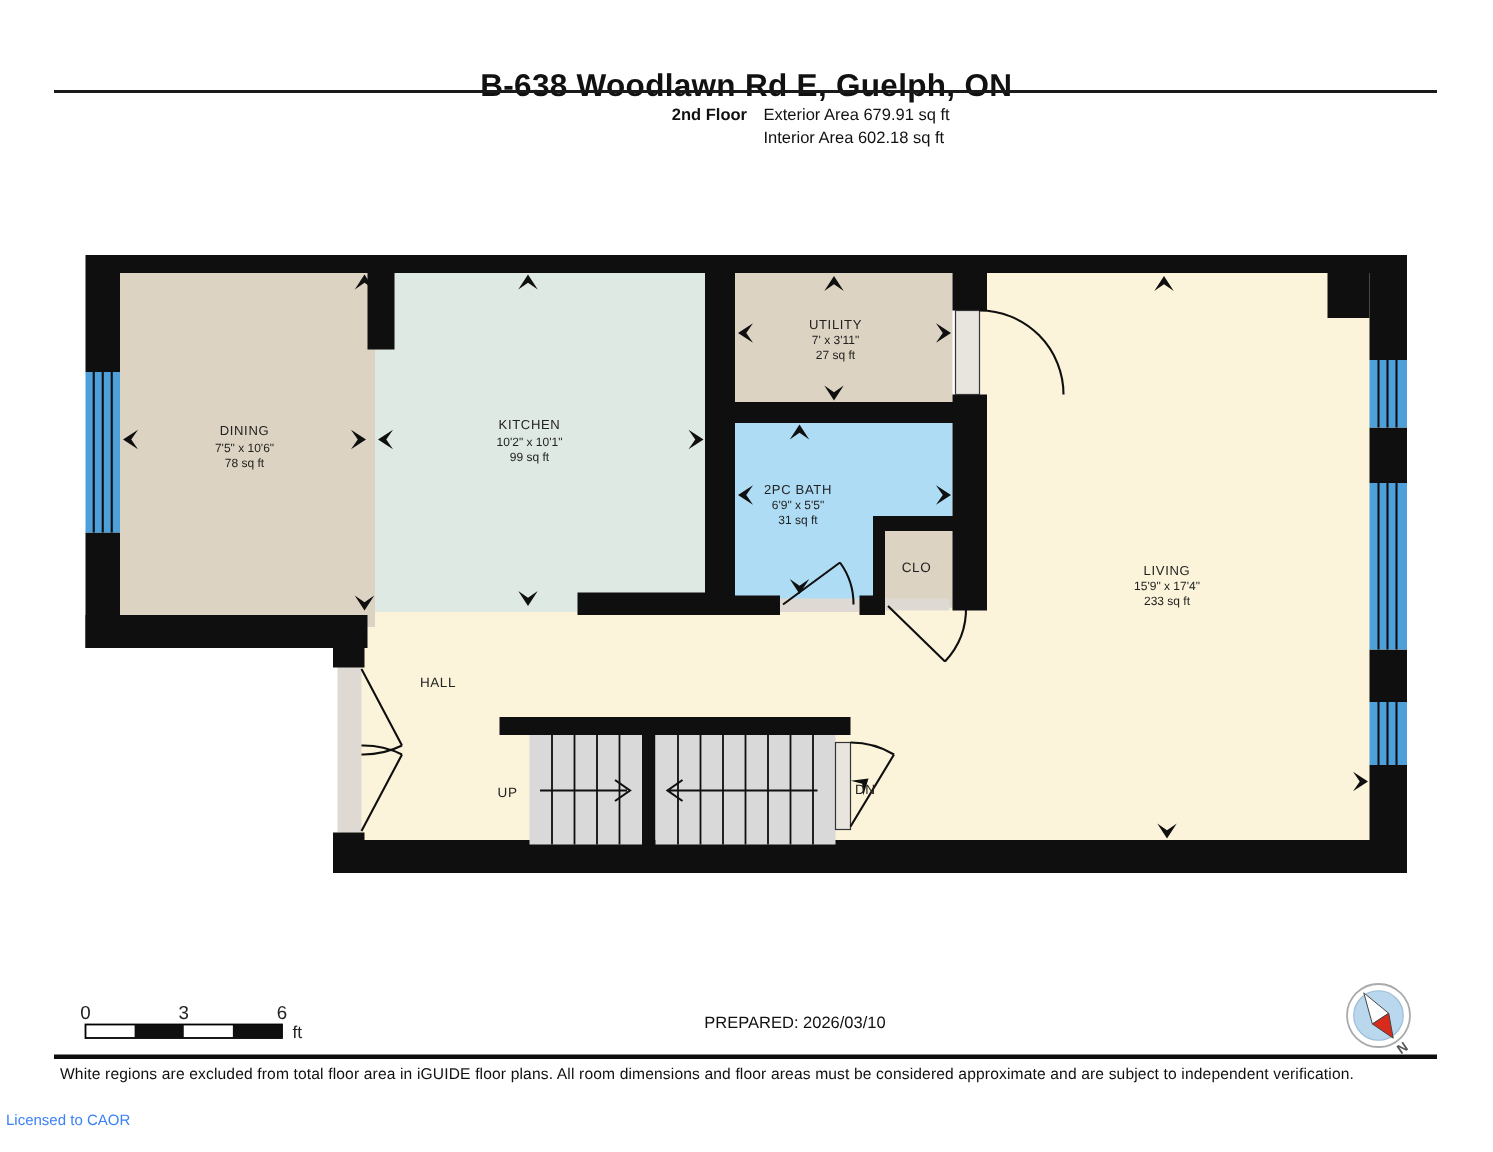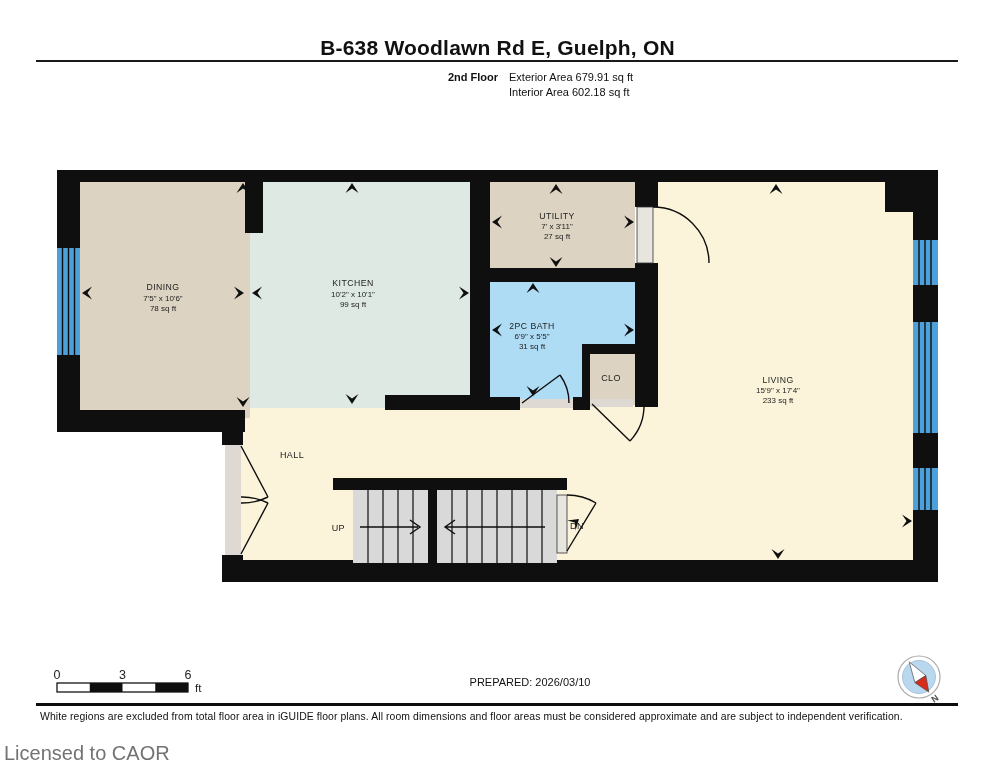--- a/index.html
+++ b/index.html
@@ -1,27 +1,27 @@
 <!DOCTYPE html>
 <html><head>
 <meta charset="utf-8">
 <style>
   html,body{margin:0;padding:0;background:#ffffff;}
   body{width:995px;height:768px;position:relative;font-family:"Liberation Sans",sans-serif;color:#111;overflow:hidden;}
   .abs{position:absolute;}
-  #title{top:36px;left:0;width:995px;text-align:center;font-size:21px;font-weight:700;letter-spacing:.2px;}
+  #title{top:46px;left:0;width:995px;text-align:center;font-size:21px;font-weight:700;letter-spacing:.2px;}
   #title-rule{top:60px;left:36px;width:922px;height:2px;background:#1a1a1a;}
   #subtitle{top:70px;left:0;width:995px;display:flex;justify-content:center;align-items:flex-start;gap:11px;transform:translateX(33px);font-size:11px;line-height:15px;}
   #subtitle .floor{font-weight:700;margin-left:20px;}
   #subtitle .areas div{white-space:nowrap;}
   #plan-svg{top:0;left:0;}
   #prepared{top:676px;left:0;width:995px;padding-left:65px;box-sizing:border-box;text-align:center;font-size:11px;}
   #footer-rule{top:703px;left:36px;width:922px;height:3px;background:#0d0d0d;}
   #disclaimer{top:711px;left:40px;width:920px;font-size:10.4px;letter-spacing:.1px;}
-  #license{top:742px;left:4px;font-size:20px;color:#737373;}
+  #license{top:742px;left:4px;font-size:10px;color:#3b82f6;}
   text{font-family:"Liberation Sans",sans-serif;fill:#222;}
   .room-name{font-size:8.7px;letter-spacing:.45px;}
   .room-dim{font-size:8px;}
   .small-label{font-size:9px;letter-spacing:.4px;}
   .tick{font-size:12.5px;}
   .ft{font-size:11.5px;}
   .north{font-size:9px;fill:#555;font-weight:700;}
 </style>
 </head>
 <body>

